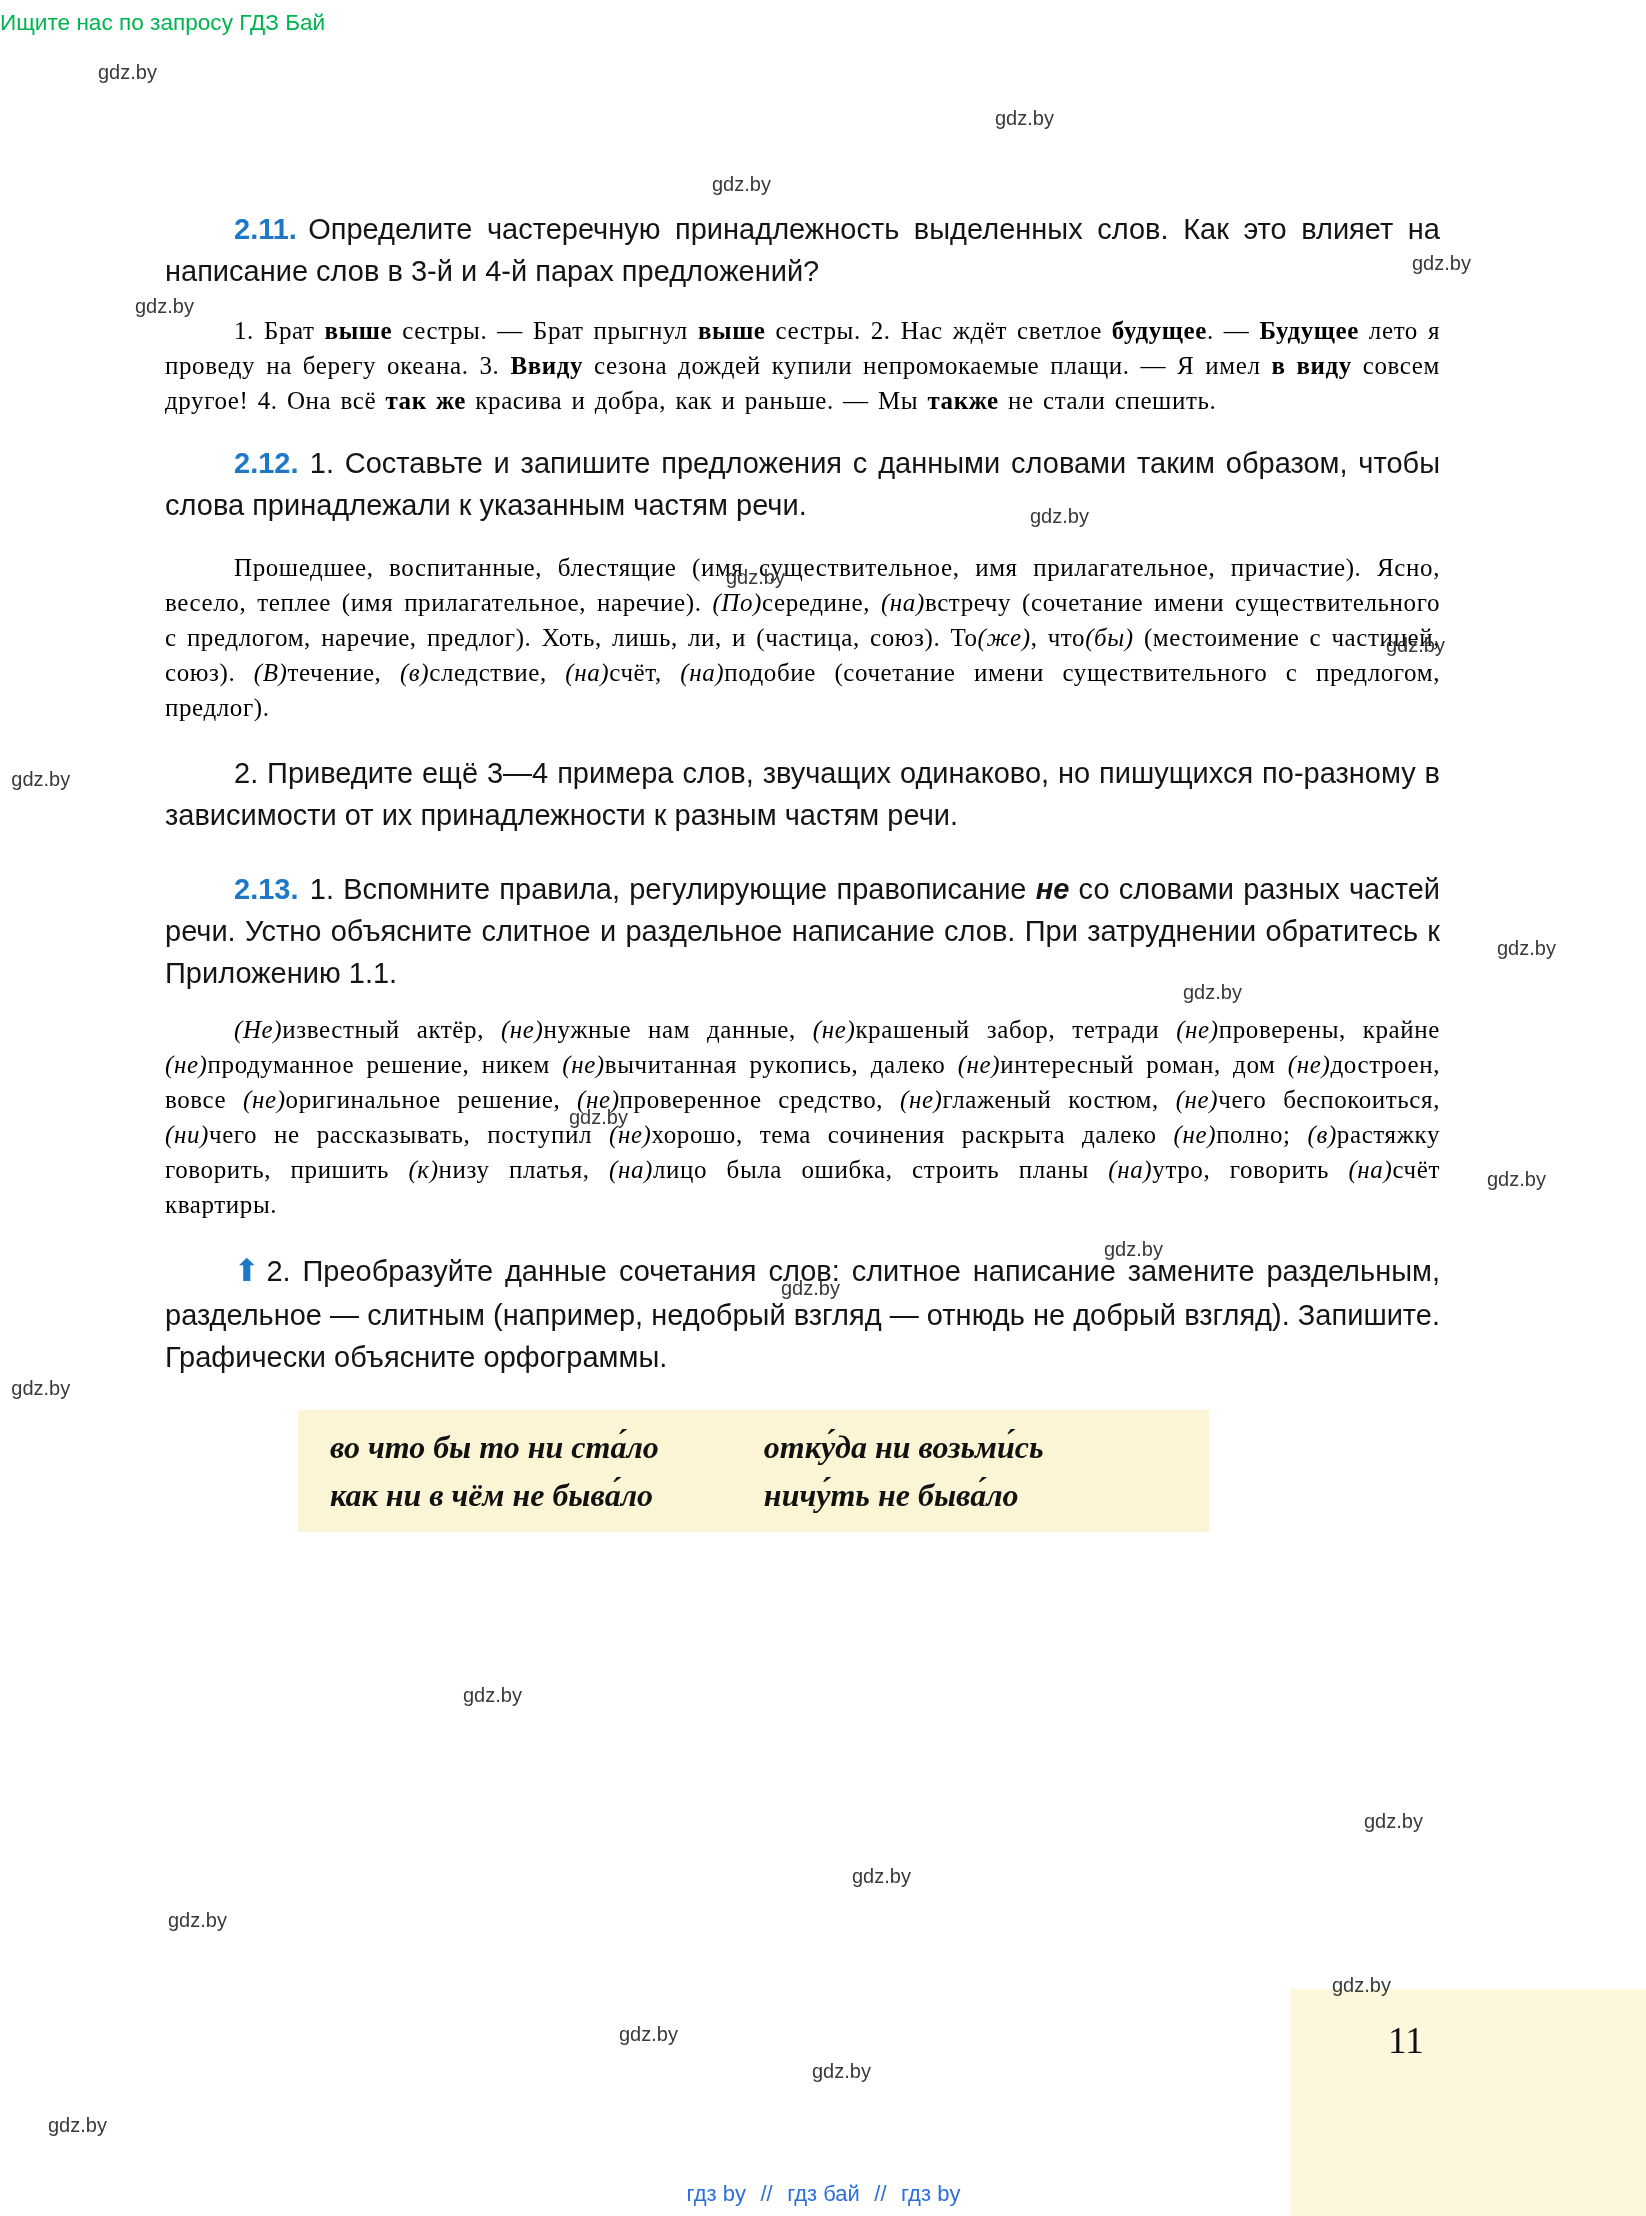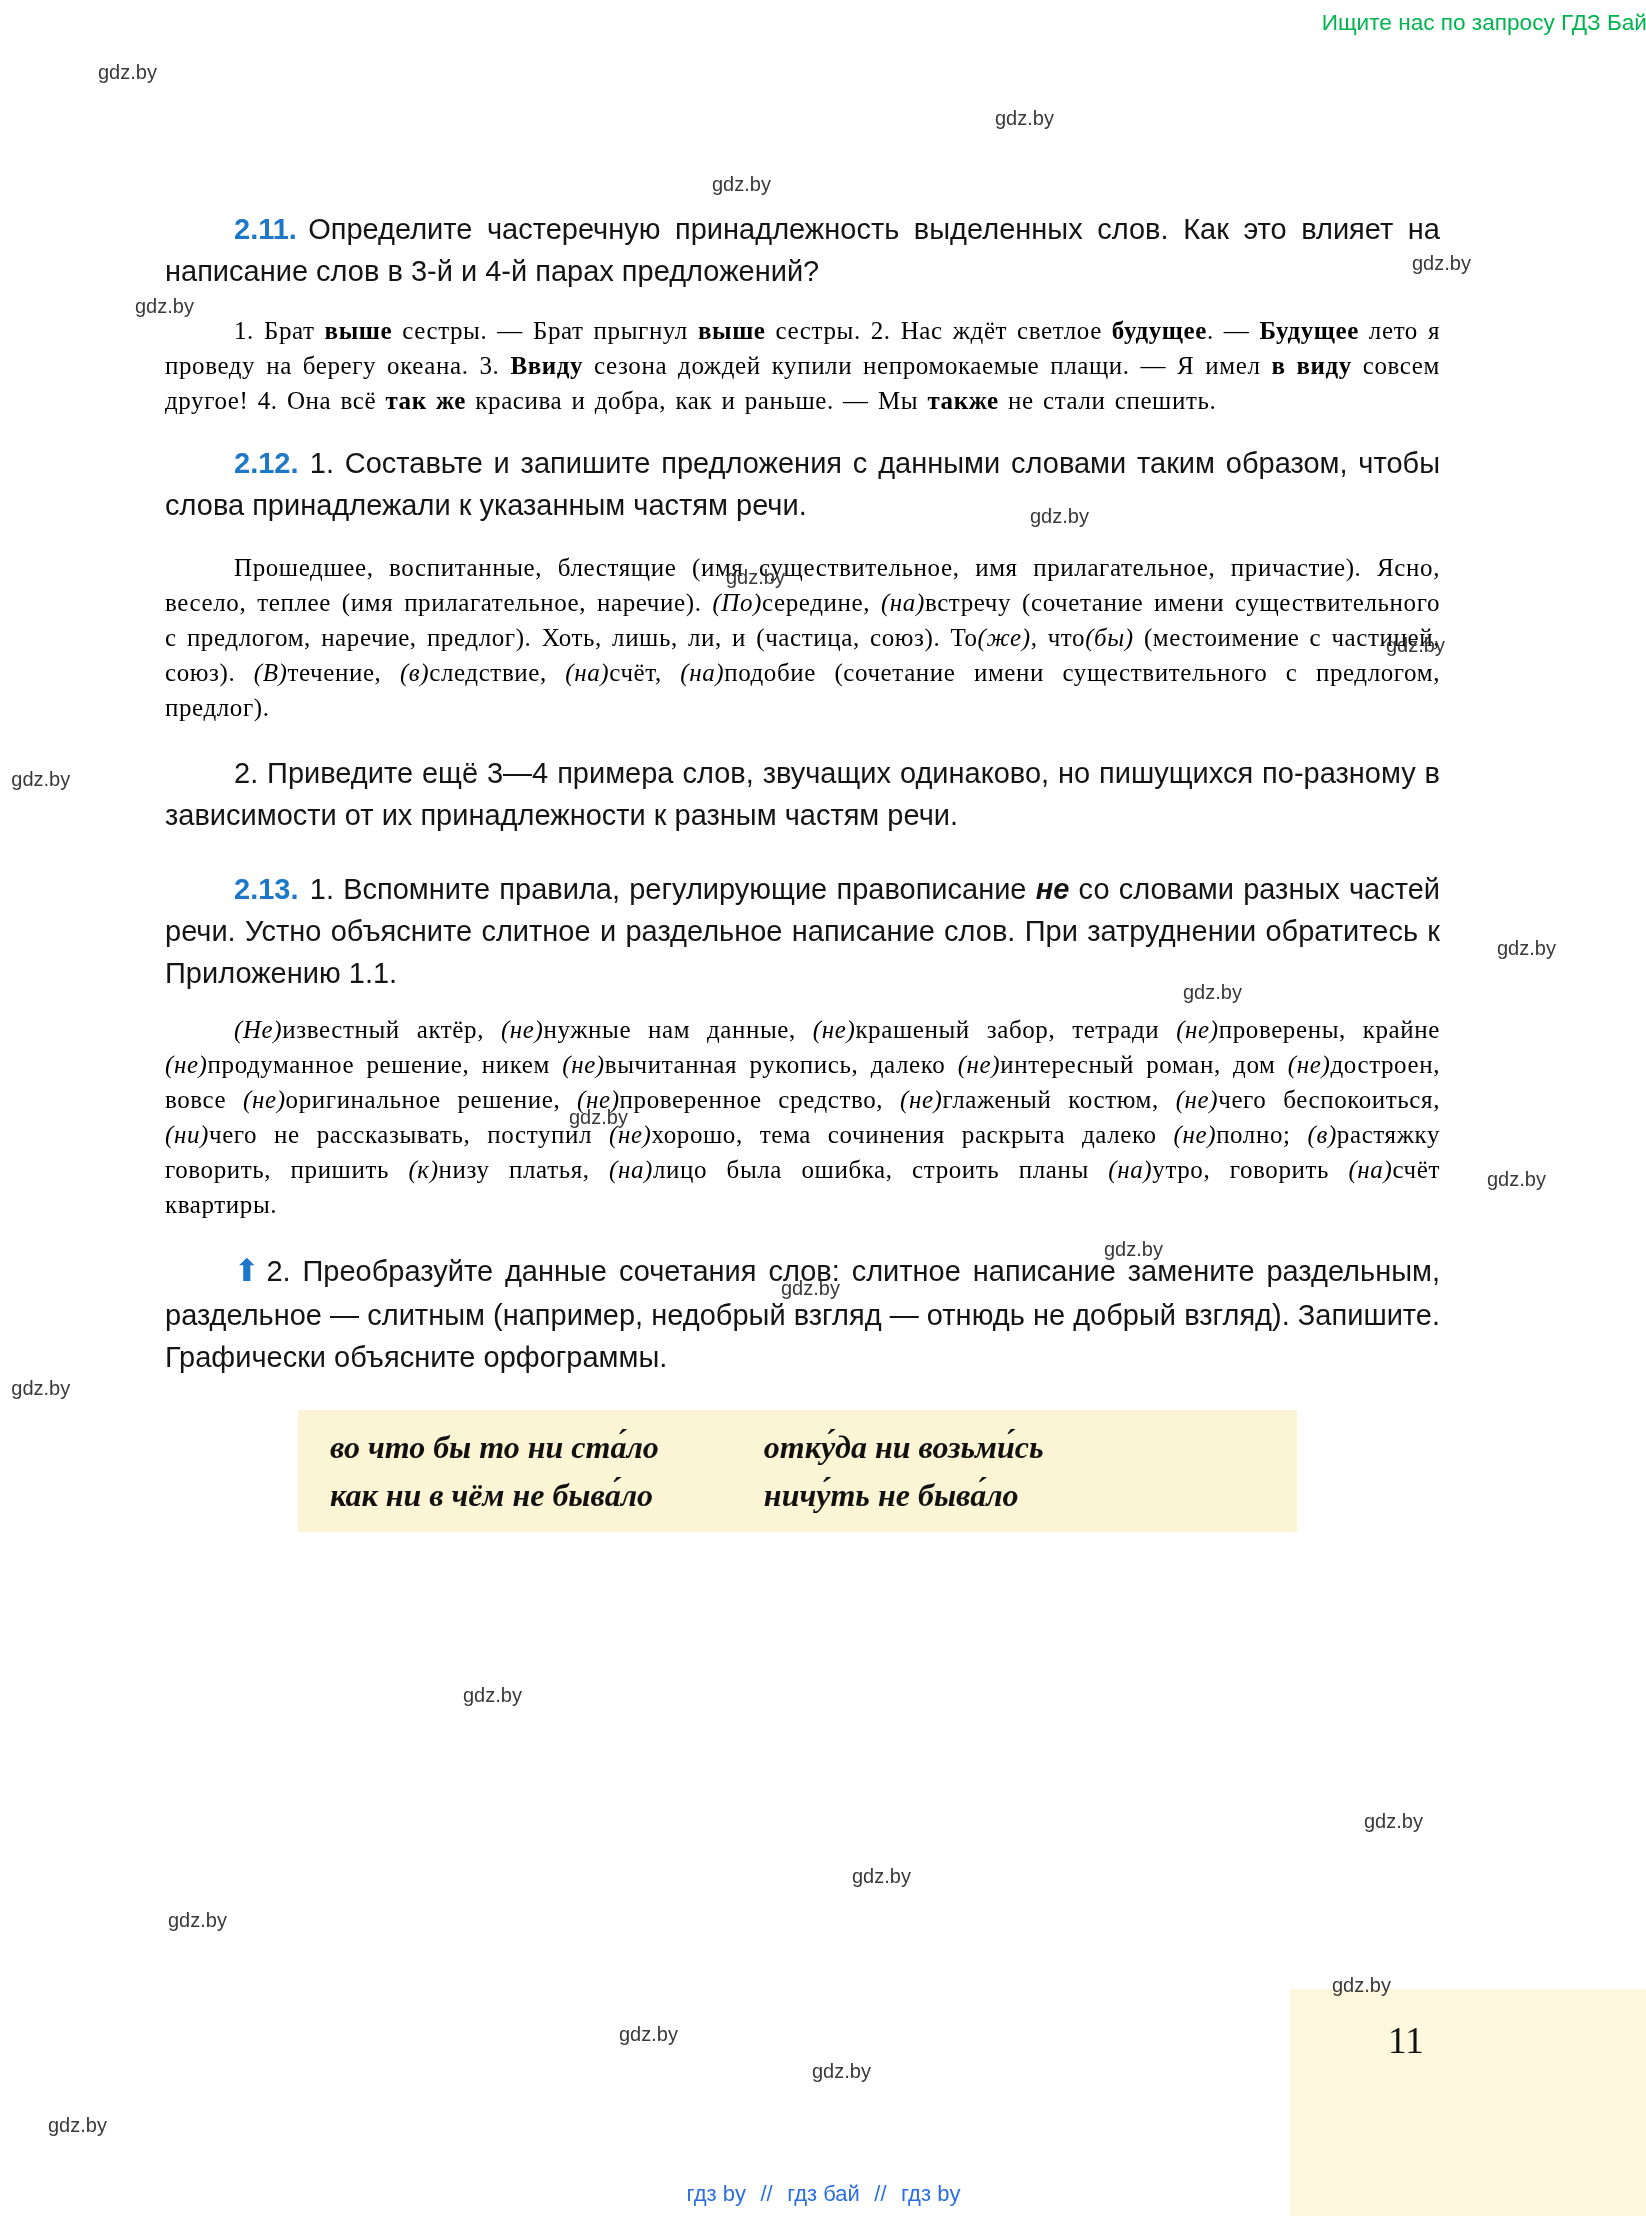--- a/index.html
+++ b/index.html
@@ -9,21 +9,21 @@
     position:relative;
     width:1647px; height:2216px;
     overflow:hidden;
     font-family:"Liberation Serif","DejaVu Serif",serif;
     color:#000;
   }
   .page { position:absolute; inset:0; background:#ffffff; }
 
   .promo {
     position:absolute; top:9.7px; left:0; width:100%;
-    text-align:right;
+    text-align:left;
     font-family:"Liberation Sans","DejaVu Sans",sans-serif;
     font-size:22.6px; color:#00b44e;
   }
 
   .watermark {
     position:absolute;
     font-family:"Liberation Sans","DejaVu Sans",sans-serif;
     font-size:20px; color:#3a3a3a;
     white-space:nowrap; z-index:5;
   }
@@ -53,21 +53,21 @@
   .arrow-icon { color:#1e78c8; margin-right:6.4px; font-size:31px; }
 
   .m1 { margin-bottom:21px; }
   .m2 { margin-bottom:24px; }
   .m3 { margin-bottom:27px;margin-top:18px; }
   .m4 { margin-bottom:32px; }
   .m5 { margin-bottom:16px; }
 
   .hl-box {
     margin-left:133px;
-    width:999px;
+    width:911px;
     background:#fbf5d5;
     padding:13px 32px;
     display:flex; gap:105px;
   }
   .hl-col { display:flex; flex-direction:column; }
   .hl-item {
     font-family:"Liberation Serif","DejaVu Serif",serif;
     font-style:italic; font-weight:700;
     font-size:32px; line-height:1.5;
     white-space:nowrap; color:#111;

